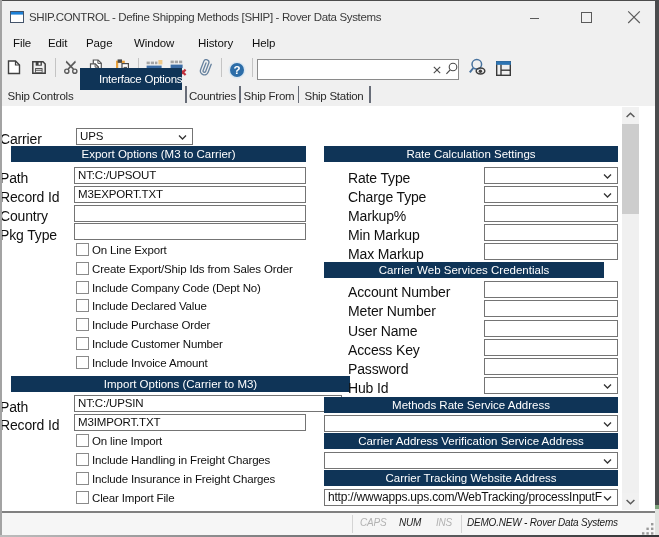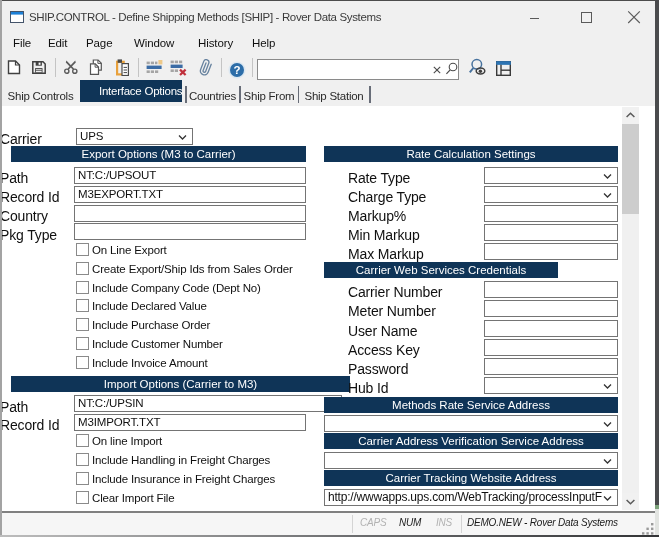--- a/index.html
+++ b/index.html
@@ -12,21 +12,21 @@
   #b-left   { position:absolute; left:0; top:0; width:2px; height:537px; background:#a3a3a3; z-index:50; }
   #b-right  { position:absolute; left:655px; top:0; width:4px; height:505px; background:#4a4b4d; z-index:50; }
   #b-right2 { position:absolute; left:655px; top:505px; width:4px; height:4px; background:#7da37b; z-index:50; }
   #b-right3 { position:absolute; left:655px; top:509px; width:4px; height:26px; background:#e2e4e1; z-index:50; }
   #b-bottom { position:absolute; left:0; top:535px; width:659px; height:2px; background:linear-gradient(90deg,#bdbdbd,#6a6b6d 55%,#333436); z-index:50; }
   #title-text { position:absolute; left:29px; top:11px; font-size:11.5px; letter-spacing:-0.35px; color:#3b3b3b; white-space:nowrap; }
   .menu-item { position:absolute; top:37px; font-size:11.5px; letter-spacing:-0.1px; color:#101010; }
   .tsep { position:absolute; top:58px; width:1px; height:19px; background:#c4c4c4; }
   .tab { position:absolute; top:88px; height:18px;
          font-size:11.5px; letter-spacing:-0.25px; color:#2a2a2a; text-align:center; line-height:17px; white-space:nowrap; }
-  .tab.sel { top:80px; height:22px; background:#0f3457; color:#fff; line-height:22px;padding-left:19px; }
+  .tab.sel { top:68px; height:22px; background:#0f3457; color:#fff; line-height:22px;padding-left:19px; }
   .tabsep { position:absolute; top:86px; width:1.5px; height:17px; background:#686d78; }
   #content { position:absolute; left:2px; top:106px; width:653px; height:405px; background:#fff; }
   .hdr { position:absolute; height:16px; background:#0f3457; color:#ffffff; font-size:11.5px;
          text-align:center; line-height:16px; white-space:nowrap; }
   .lbl { position:absolute; font-size:14px; letter-spacing:-0.15px; color:#101010; text-align:left; white-space:nowrap; }
   .inp { position:absolute; height:17px; background:#fff; border:1px solid #747474;
          font-size:11.5px; letter-spacing:-0.15px; color:#101010; line-height:15px; padding-left:3px; white-space:nowrap; overflow:hidden; }
   .cb  { position:absolute; width:13px; height:13px; background:#fff; border:1px solid #8a8a8a; }
   .cbl { position:absolute; font-size:11.5px; letter-spacing:-0.15px; color:#101010; white-space:nowrap; }
   .chev { position:absolute; right:5px; top:4px; width:9px; height:9px; }
@@ -221,22 +221,22 @@
     <svg class="chev" width="9" height="9" viewBox="0 0 9 9">
         <path d="M1 2.5 L4.5 6 L8 2.5" fill="none" stroke="#333" stroke-width="1.3"></path>
       </svg>
   </div>
   <div class="lbl" style="left:348px;width:130px;top:208px">Markup%</div>
   <div class="inp" style="left:484px;top:205px;width:134px"></div>
   <div class="lbl" style="left:348px;width:130px;top:227px">Min Markup</div>
   <div class="inp" style="left:484px;top:224px;width:134px"></div>
   <div class="lbl" style="left:348px;width:130px;top:246px">Max Markup</div>
   <div class="inp" style="left:484px;top:243px;width:134px"></div>
-  <div class="hdr" style="left:324px;top:262px;width:234px">Carrier Web Services Credentials</div>
-  <div class="lbl" style="left:348px;width:130px;top:284px">Carrier Number</div>
+  <div class="hdr" style="left:324px;top:262px;width:280px">Carrier Web Services Credentials</div>
+  <div class="lbl" style="left:348px;width:130px;top:284px">Account Number</div>
   <div class="inp" style="left:484px;top:281px;width:134px"></div>
   <div class="lbl" style="left:348px;width:130px;top:303px">Meter Number</div>
   <div class="inp" style="left:484px;top:300px;width:134px"></div>
   <div class="lbl" style="left:348px;width:130px;top:323px">User Name</div>
   <div class="inp" style="left:484px;top:320px;width:134px"></div>
   <div class="lbl" style="left:348px;width:130px;top:342px">Access Key</div>
   <div class="inp" style="left:484px;top:339px;width:134px"></div>
   <div class="lbl" style="left:348px;width:130px;top:361px">Password</div>
   <div class="inp" style="left:484px;top:358px;width:134px"></div>
   <div class="lbl" style="left:348px;width:130px;top:380px">Hub Id</div>

